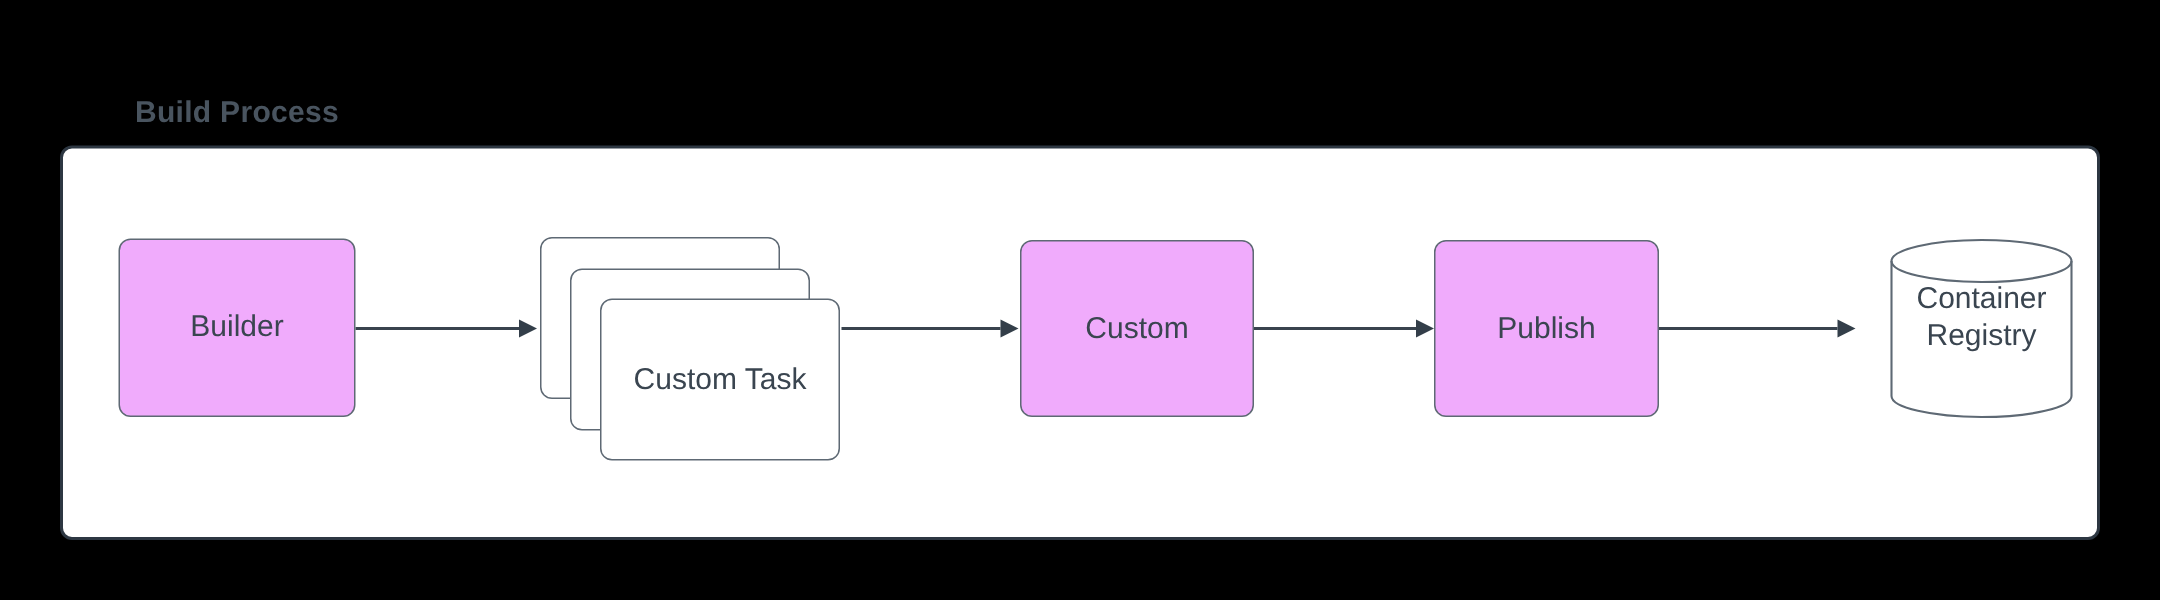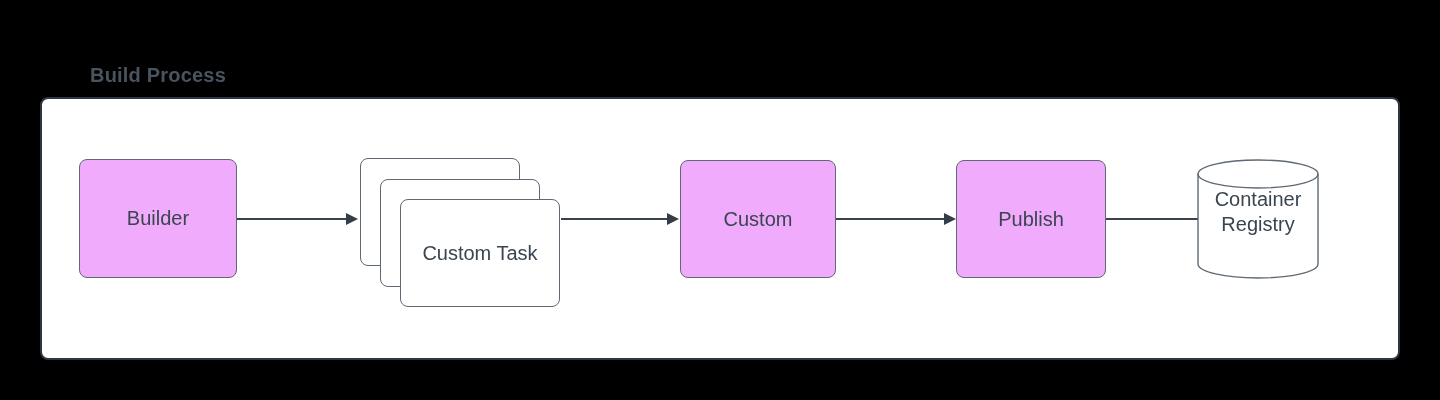--- a/index.html
+++ b/index.html
@@ -68,21 +68,21 @@
     font-size: 20px;
     box-sizing: border-box;
     white-space: nowrap;
   }
   .stack-card.back   { left: 360px; top: 158px; z-index: 1; }
   .stack-card.middle { left: 380px; top: 179px; z-index: 2; }
   .stack-card.front  { left: 400px; top: 199px; z-index: 3; }
 
   .cylinder {
     position: absolute;
-    left: 1197px;
+    left: 1260px;
     top: 159px;
     width: 120px;
     height: 120px;
   }
   .cylinder-label {
     position: absolute;
     left: 6px;
     top: 28px;
     width: 110px;
     text-align: center;

